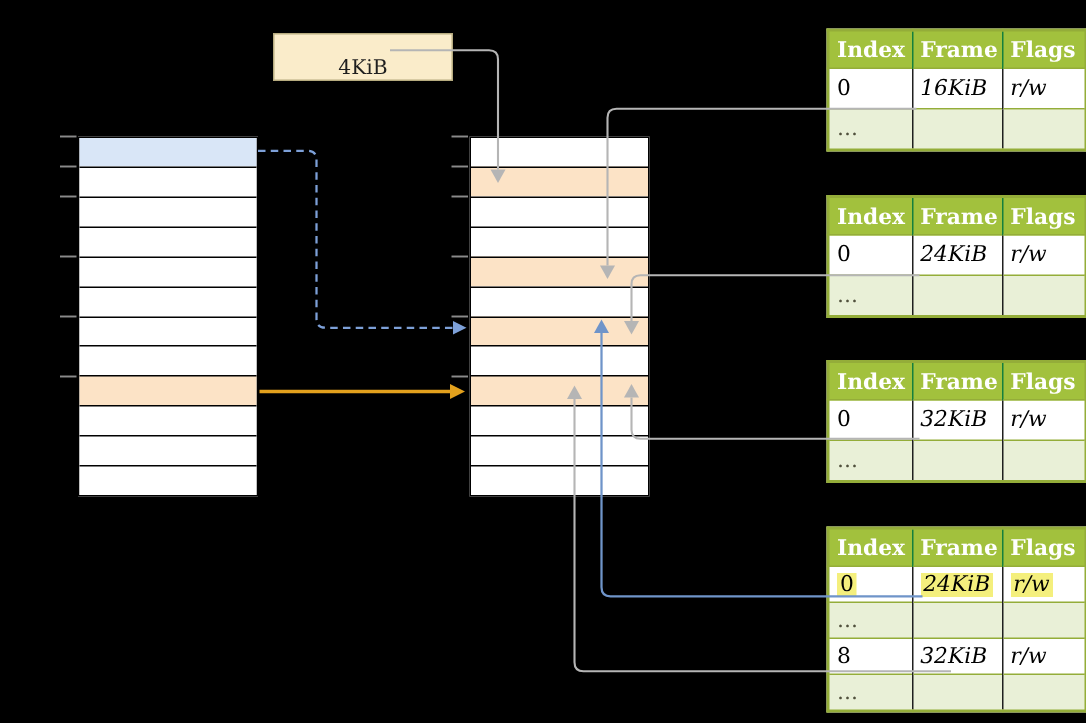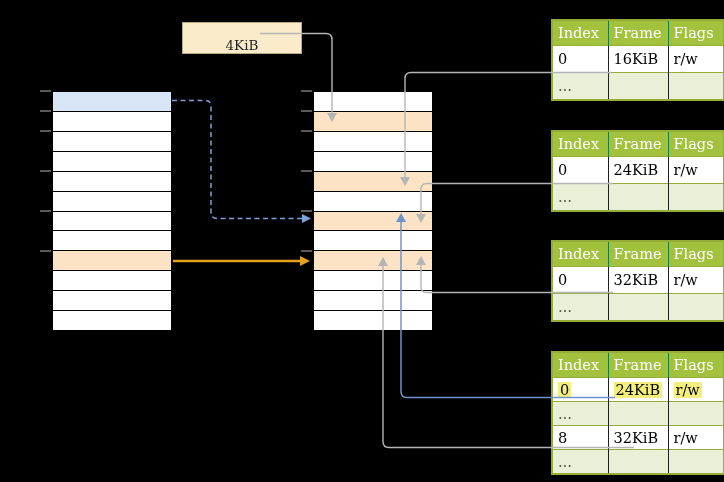--- a/index.html
+++ b/index.html
@@ -15,26 +15,26 @@
              border:1.5px solid #000;background:#fff;display:flex;flex-direction:column;}
   #left-array{left:52px;}
   #middle-array{left:313px;}
   .mem-row{flex:1;background:#fff;}
   .mem-row + .mem-row{border-top:1.5px solid #000;}
   .mem-row.blue{background:#d9e6f7;}
   .mem-row.orange{background:#fce3c6;}
   
   .ref-table{position:absolute;left:551px;width:172px;border-collapse:collapse;
              background:#fff;border:2px solid #94ad39;table-layout:fixed;}
-  .ref-table th{background:#a2c13d;color:#fff;font-weight:normal;font-size:14.5px;
+  .ref-table th{background:#a2c13d;color:#fff;font-weight:bold;font-size:14.5px;
                 text-align:left;padding:2px 5px;height:20px;box-sizing:content-box;}
   .ref-table th + th{border-left:1px solid #15803d;}
   .ref-table td{font-size:14.5px;color:#000;padding:2px 5px;height:22px;
                 border-top:1.6px solid #94ad39;vertical-align:middle;}
-  .ref-table td + td{border-left:1.2px solid #1f1f1f;}
+  .ref-table td + td{border-left:1.2px solid #1f1f1f;font-style:italic;}
   .ref-table col.c-index{width:56px;}
   .ref-table col.c-frame{width:60px;}
   .ref-table col.c-flags{width:56px;}
   .ref-table tr.alt td{background:#e9f0d7;color:#50503c;font-size:14px;}
   #table-4 td{height:19px;}
   mark{background:#f4ef7d;color:#000;padding:0 2px;}
   
   #overlay{position:absolute;left:0;top:0;z-index:5;pointer-events:none;}
   #overlay path{fill:none;}
   .ln-gray{stroke:#b5b5b5;stroke-width:1.4;}

